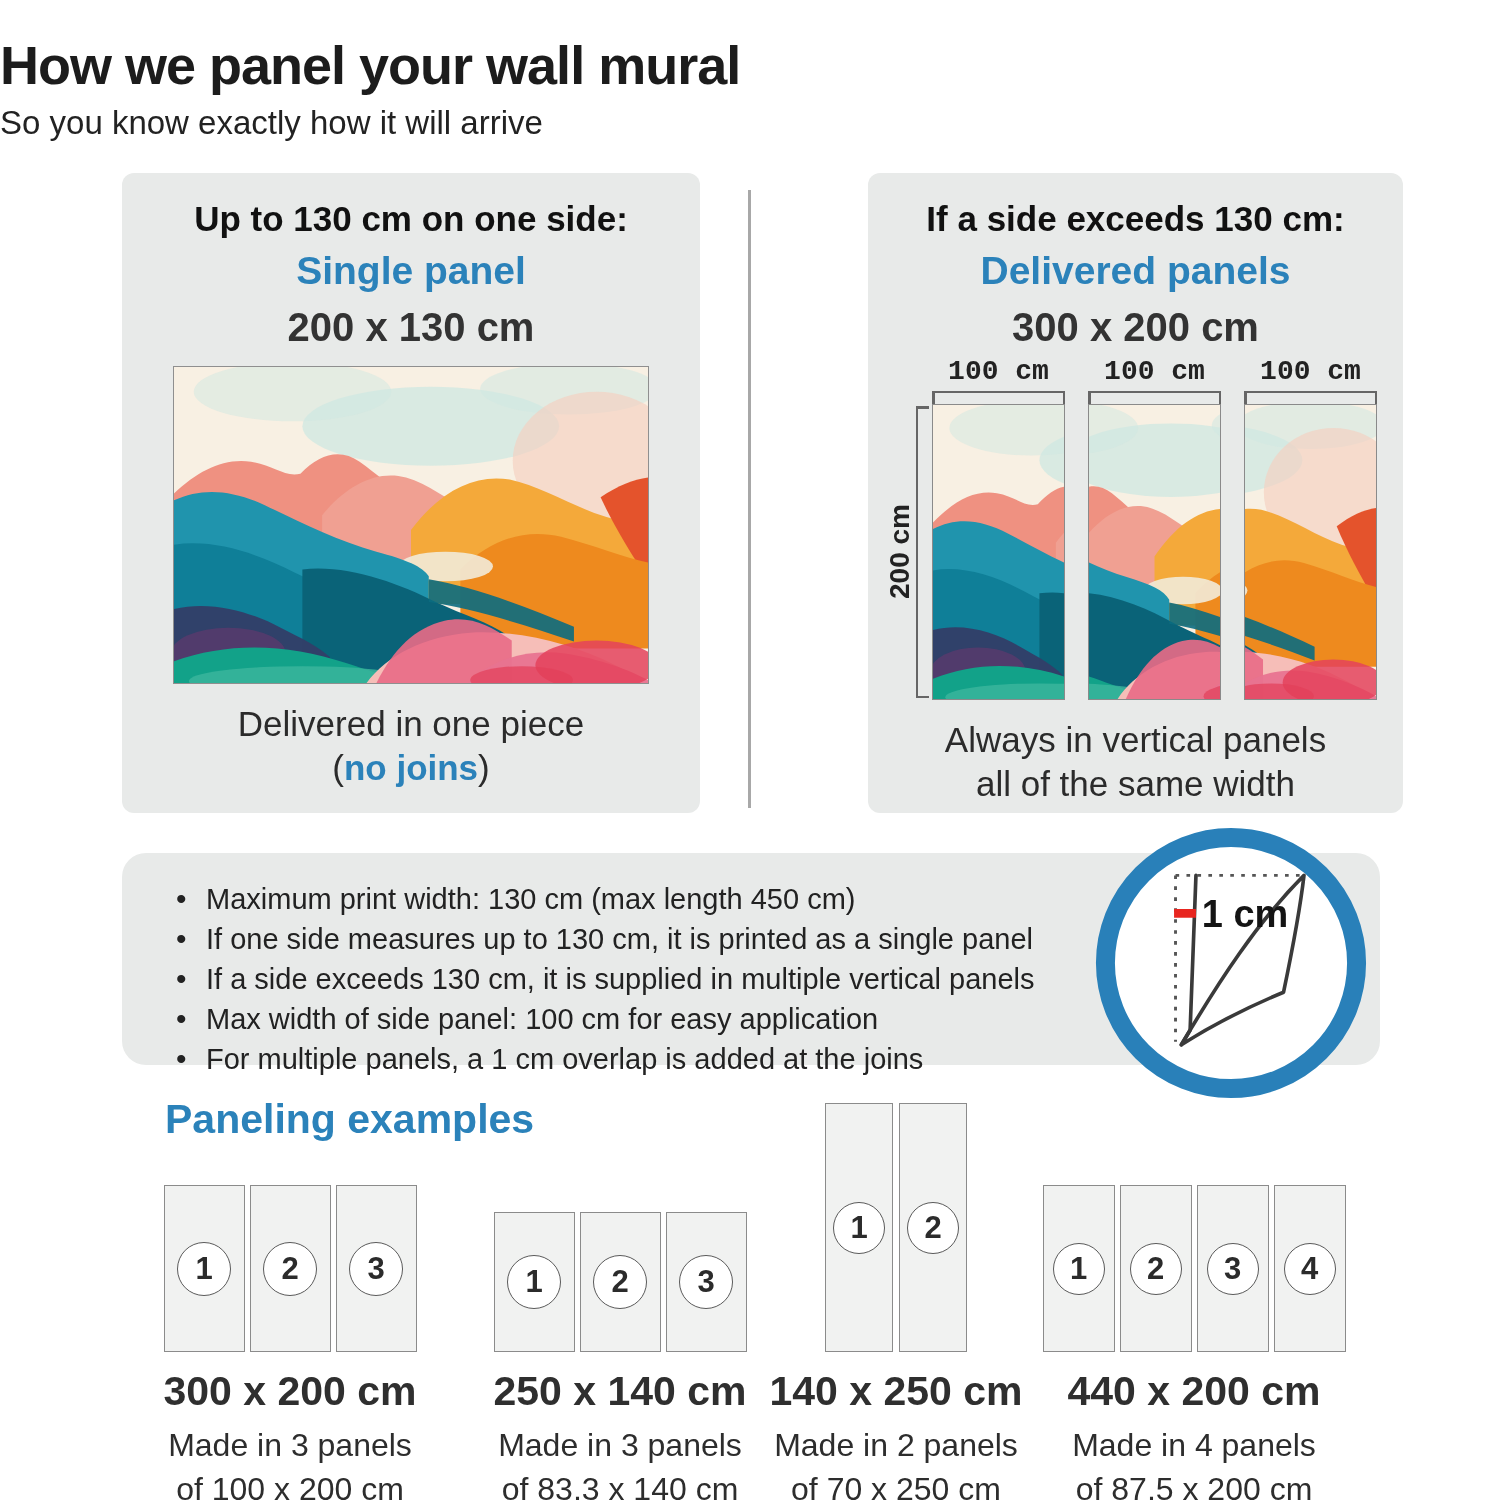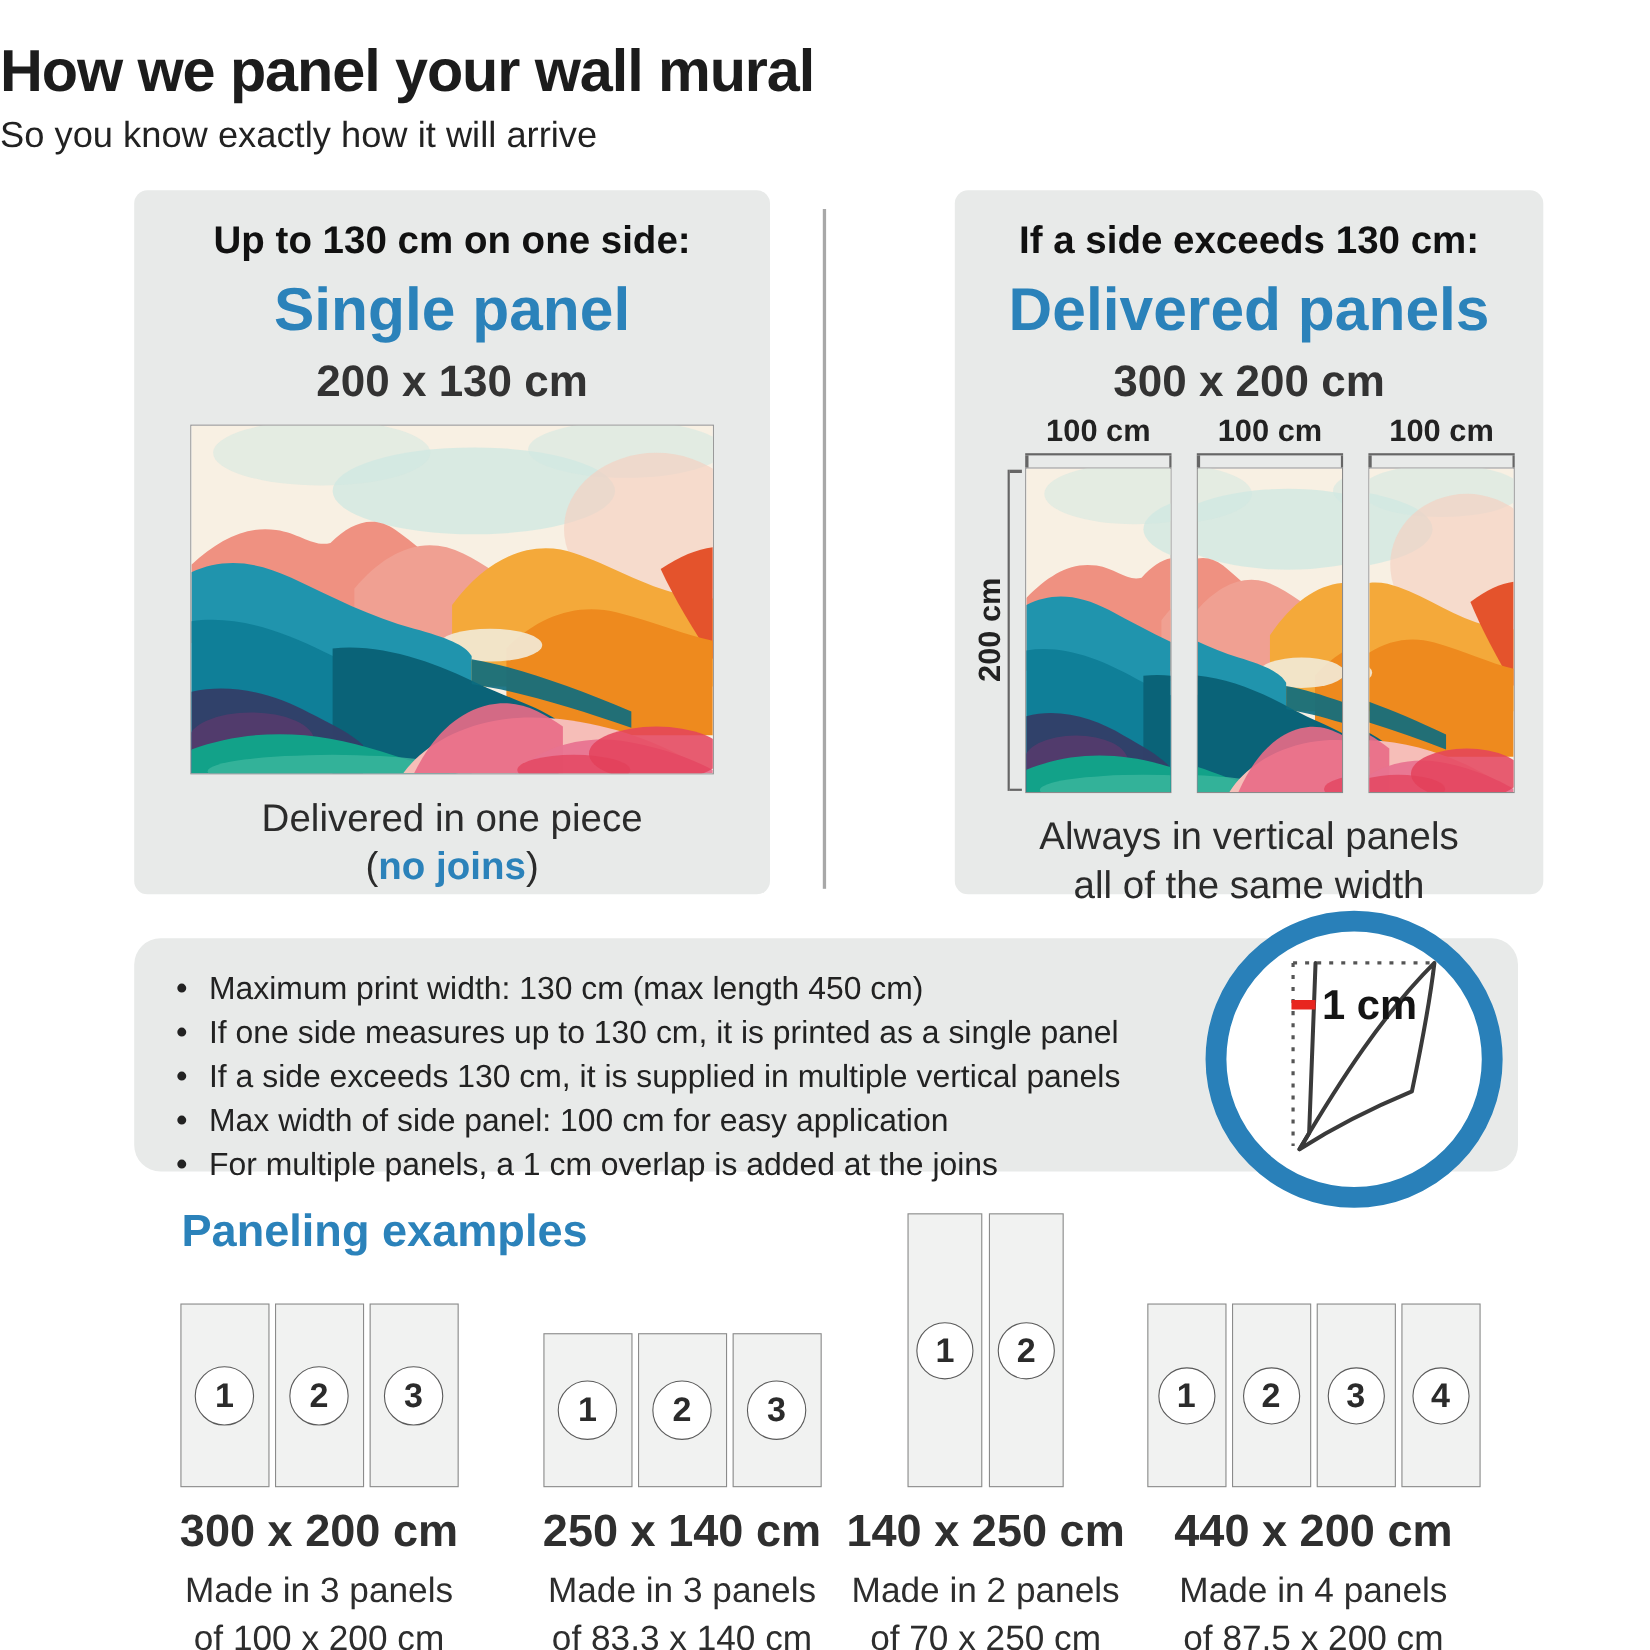--- a/index.html
+++ b/index.html
@@ -11,50 +11,50 @@
   .hdr{position:absolute;top:34px;left:0;width:1500px;}
   .hdr h1{margin:0;font-size:54px;font-weight:800;color:#1c1c1c;letter-spacing:-1px;}
   .hdr .sub{margin-top:8px;font-size:33px;font-weight:500;color:#222;}
 
   
   .card{position:absolute;top:173px;height:640px;background:#e8eae9;border-radius:12px;text-align:center;}
   .card-left{left:122px;width:578px;}
   .card-right{left:868px;width:535px;}
   .divider{position:absolute;left:748px;top:190px;width:3px;height:618px;background:#a8a8a8;}
   .cond{margin-top:26px;font-size:35px;font-weight:800;color:#111;}
-  .bigblue{margin-top:10px;font-size:55px;font-weight:800;color:#2b82ba;}
+  .bigblue{margin-top:10px;font-size:39px;font-weight:800;color:#2b82ba;}
   .sizeln{margin-top:12px;font-size:40px;font-weight:700;color:#333;}
   .mural-wrap{width:474px;height:316px;margin:16px auto 0;border:1px solid #8f8f8f;background:#fff;line-height:0;}
   .mural-wrap svg{width:100%;height:100%;}
   .cardfoot{margin-top:18px;font-size:35px;font-weight:500;color:#2b2b2b;line-height:44px;}
   .nojoins{color:#2b82ba;font-weight:800;}
 
   
   .mgrid{display:grid;grid-template-columns:32px 16px 1fr;margin:6px 26px 0 16px;}
-  .row3{display:grid;grid-template-columns:repeat(3,1fr);column-gap:23px;}
+  .row3{display:grid;grid-template-columns:repeat(3,1fr);column-gap:23px;font-family:Liberation Mono, monospace;}
   .wlabels{grid-column:3;grid-row:1;}
   .wlabels div{font-size:28px;font-weight:600;color:#222;padding-bottom:4px;}
   .hbrackets{grid-column:3;grid-row:2;height:13px;}
   .hbracket{position:relative;border-top:2.5px solid #666;}
   .hbracket::before,.hbracket::after{content:"";position:absolute;top:0;width:2.5px;height:11px;background:#666;}
   .hbracket::before{left:0;}
   .hbracket::after{right:0;}
   .vlabel{grid-column:1;grid-row:3;writing-mode:vertical-rl;transform:rotate(180deg);
           font-size:28px;font-weight:600;color:#222;display:flex;align-items:center;justify-content:center;}
   .vbracket{grid-column:2;grid-row:3;position:relative;border-left:2.5px solid #666;margin:2px 0;}
   .vbracket::before,.vbracket::after{content:"";position:absolute;left:0;width:11px;height:2.5px;background:#666;}
   .vbracket::before{top:0;}
   .vbracket::after{bottom:0;}
   .prow{grid-column:3;grid-row:3;height:296px;}
   .ppanel{border:1.5px solid #8a8a8a;background:#fff;line-height:0;}
   .ppanel svg{width:100%;height:100%;}
 
   
   .infobar{position:absolute;left:122px;top:853px;width:1258px;height:212px;background:#e8eae9;border-radius:24px;}
-  .infobar ul{list-style:none;margin:30px 0 0 0;padding:0 0 0 38px;}
+  .infobar ul{list-style:none;margin:30px 0 0 0;padding:0 0 0 54px;}
   .infobar li{position:relative;font-size:29px;font-weight:500;color:#222;padding-left:30px;margin-bottom:7px;}
   .infobar li::before{content:"\2022";position:absolute;left:0;top:-1px;font-size:30px;color:#222;}
   .peel{position:absolute;left:1085px;top:817px;width:292px;height:292px;}
 
   
   .ex-head{position:absolute;left:165px;top:1096px;font-size:41px;font-weight:800;color:#2b82ba;}
   .example{position:absolute;top:1102px;width:360px;text-align:center;}
   .ex1{left:110px;} .ex2{left:440px;} .ex3{left:716px;} .ex4{left:1014px;}
   .parea{height:250px;display:flex;align-items:flex-end;justify-content:center;gap:5px;}
   .xp{background:#f1f2f1;border:1.5px solid #8b8b8b;display:flex;align-items:center;justify-content:center;box-sizing:border-box;}

